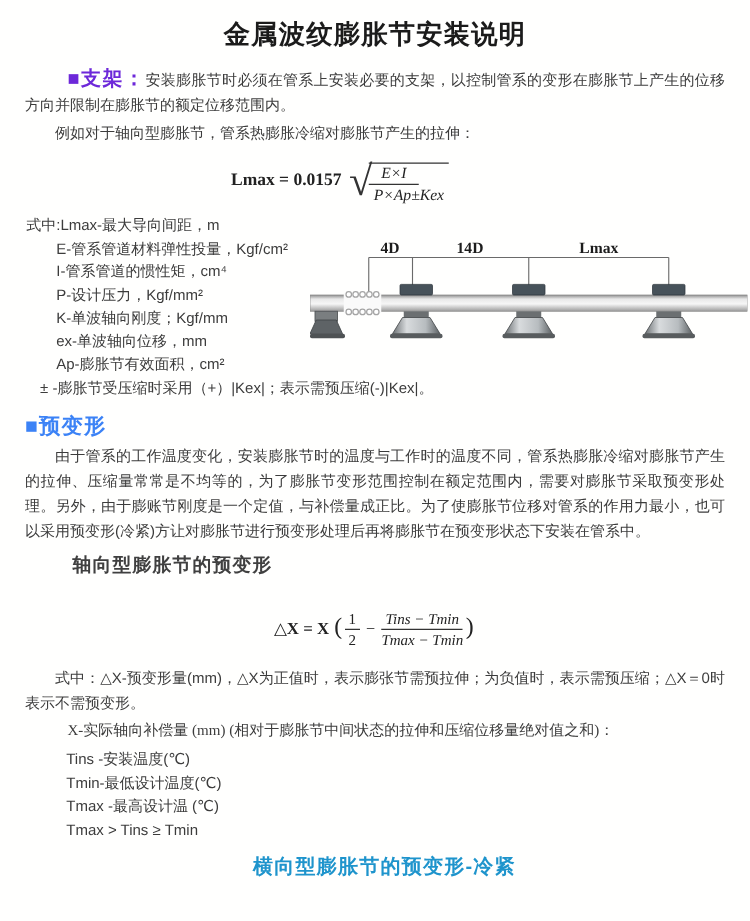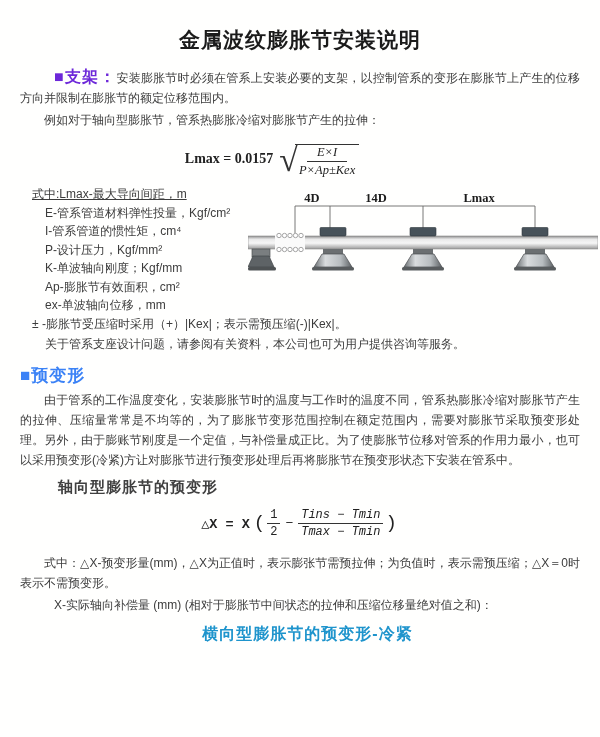--- a/index.html
+++ b/index.html
@@ -5,21 +5,21 @@
   html,body{margin:0;padding:0;background:#ffffff;}
   .page{
     position:relative;
     width:600px;height:737px;
     background:#fffffe;
     overflow:hidden;
     font-family:"Liberation Sans","DejaVu Sans",sans-serif;
     color:#3c3c3c;
   }
   .title{
-    margin:0;padding-top:26px;
+    margin:0;padding-top:13px;
     text-align:center;
     font-size:21px;font-weight:bold;color:#1b1b1b;
     letter-spacing:1px;
   }
   .para{
     margin:0 20px;
     font-size:12px;line-height:20px;
     text-align:justify;
     color:#3c3c3c;
   }
@@ -30,50 +30,50 @@
   .formula{
     display:flex;align-items:center;justify-content:center;
     font-family:"Liberation Serif","DejaVu Serif",serif;
     color:#222;
   }
   .f1{margin-top:9px;height:40px;transform:translateX(-28px);}
   .f-lhs{font-weight:bold;font-size:14px;margin-right:6px;}
   .sqrt-wrap{display:flex;align-items:flex-start;}
   .sqrt-sign{font-size:34px;line-height:34px;font-weight:400;margin-right:-3px;transform:translateY(3px);color:#333;}
   .radicand{
-    display:inline-flex;flex-direction:column;align-items:center;
+    display:inline-flex;flex-direction:column;align-items:flex-start;
     border-top:1.6px solid #333;
     font-style:italic;font-size:12.5px;line-height:15px;
     margin-top:4px;
   }
   .rnum{border-bottom:1px solid #333;padding:0 10px 1px;}
   .rden{padding:1px 4px 0;}
   
   .defs{margin:6px 20px 0;font-size:12px;line-height:18.5px;text-align:left;position:static;}
-  .defs .lead{margin-left:12px;text-decoration:underline;}
+  .defs .lead{margin-left:1px;}
   .defs .item{margin-left:25px;}
   .defs .pm{margin-left:12px;}
   .defs .service{margin-left:25px;margin-top:2px;}
   
   .diagram{position:absolute;left:248px;top:192px;width:350px;height:95px;}
   .dim-label{font-family:"Liberation Serif","DejaVu Serif",serif;font-weight:bold;font-size:12.5px;fill:#1c1c1c;}
   
   .sec-head{margin:10px 20px 0;font-size:17px;font-weight:bold;color:#3b82f6;letter-spacing:1px;}
   .p2{margin-top:3px;text-indent:24px;}
   .sub-head{margin:8px 20px 0 58px;font-size:15px;font-weight:bold;color:#404040;letter-spacing:1px;}
-  .f2{margin-top:10px;height:34px;font-size:13px;font-family:Liberation Mono, monospace;}
+  .f2{margin-top:24px;height:34px;font-size:13px;}
   .f-lhs2{font-weight:bold;font-size:13.5px;margin-right:2px;}
   .paren{font-size:19px;font-weight:400;margin:0 2px;transform:translateY(-1px);}
   .frac{display:inline-flex;flex-direction:column;align-items:center;font-size:12px;line-height:14px;}
   .frac .num{border-bottom:1px solid #333;padding:0 3px 1px;}
   .frac .den{padding-top:1px;}
   .frac.it{font-style:italic;}
   .op{margin:0 5px;font-size:13px;}
   .desc1{margin-top:12px;text-indent:24px;}
-  .desc2{margin-top:2px;padding-left:34px;text-align:left;}
+  .desc2{margin-top:2px;padding-left:34px;text-align:left;font-family:Liberation Serif, serif;}
   .temps{margin:4px 20px 0;font-size:12px;line-height:19px;}
   .temps div{padding-left:33px;}
   .gnote{margin-top:4px;text-indent:35px;text-align:left;}
   .lat-head{margin:9px 20px 0 35px;font-size:16px;font-weight:bold;color:#1e94cc;letter-spacing:1px;text-align:center;}
 </style>
 </head>
 <body>
 
 <div class="page">
 
@@ -93,24 +93,23 @@
       </span>
     </span>
   </div>
 
   <div class="defs">
     <div class="lead">式中:Lmax-最大导向间距，m</div>
     <div class="item">E-管系管道材料弹性投量，Kgf/cm²</div>
     <div class="item">I-管系管道的惯性矩，cm⁴</div>
     <div class="item">P-设计压力，Kgf/mm²</div>
     <div class="item">K-单波轴向刚度；Kgf/mm</div>
+    <div class="item">ex-单波轴向位移，mm</div>
     <div class="item">Ap-膨胀节有效面积，cm²</div>
-    <div class="item">ex-单波轴向位移，mm</div>
     <div class="pm">± -膨胀节受压缩时采用（+）|Kex|；表示需预压缩(-)|Kex|。</div>
-    <div class="service">关于管系支座设计问题，请参阅有关资料，本公司也可为用户提供咨询等服务。</div>
   </div>
 
   <svg class="diagram" viewBox="0 0 350 95" width="350" height="95">
     <defs>
       <linearGradient id="pg" x1="0" y1="0" x2="0" y2="1">
         <stop offset="0" stop-color="#8f8f8f"></stop>
           <stop offset="0.25" stop-color="#e9e9e9"></stop>
         <stop offset="0.55" stop-color="#f6f6f6"></stop>
           <stop offset="1" stop-color="#9b9b9b"></stop>
       </linearGradient>
@@ -194,17 +193,23 @@
     <span class="frac it">
       <span class="num">Tins − Tmin</span>
       <span class="den">Tmax − Tmin</span>
     </span>
     <span class="paren">)</span>
   </div>
 
   <p class="para desc1">式中：△X-预变形量(mm)，△X为正值时，表示膨张节需预拉伸；为负值时，表示需预压缩；△X＝0时表示不需预变形。</p>
   <p class="para desc2">X-实际轴向补偿量 (mm) (相对于膨胀节中间状态的拉伸和压缩位移量绝对值之和)：</p>
 
+  <div class="temps">
+    <div>Tins -安装温度(℃)</div>
+    <div>Tmin-最低设计温度(℃)</div>
+    <div>Tmax -最高设计温 (℃)</div>
+    <div>Tmax &gt; Tins ≥ Tmin</div>
+  </div>
 
 
   <div class="lat-head">横向型膨胀节的预变形-冷紧</div>
 
 </div>
 
 </body></html>

